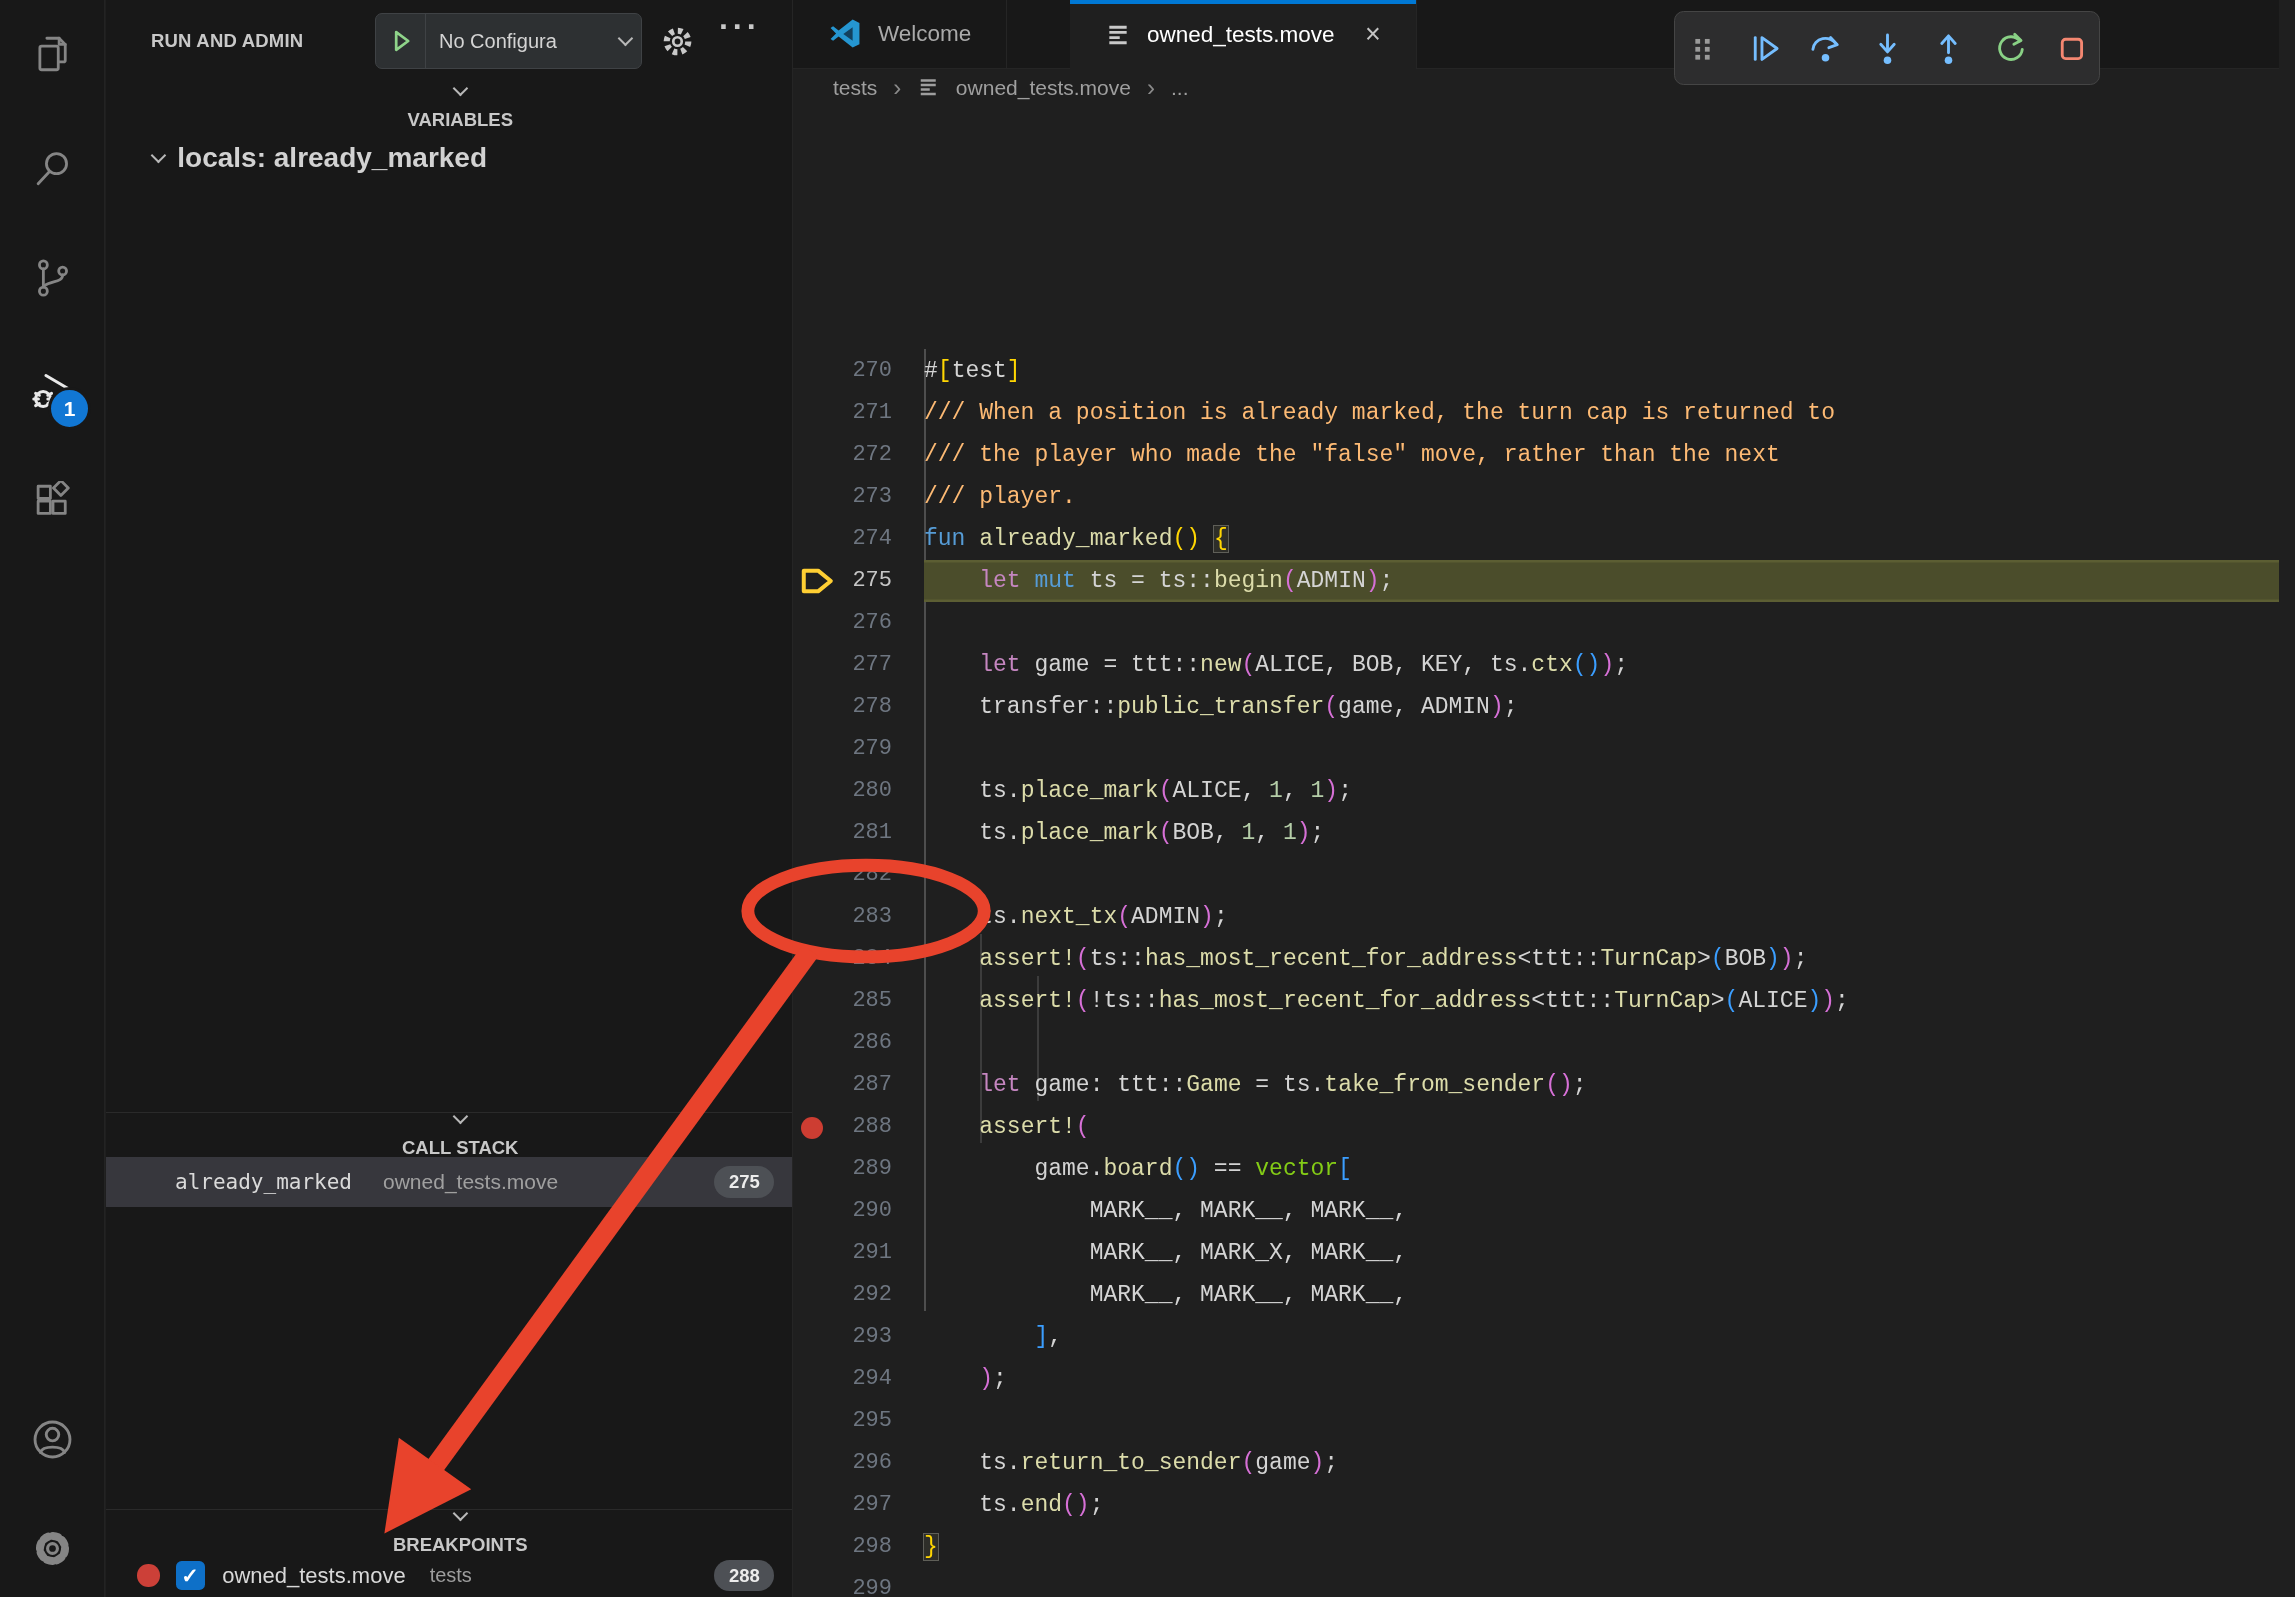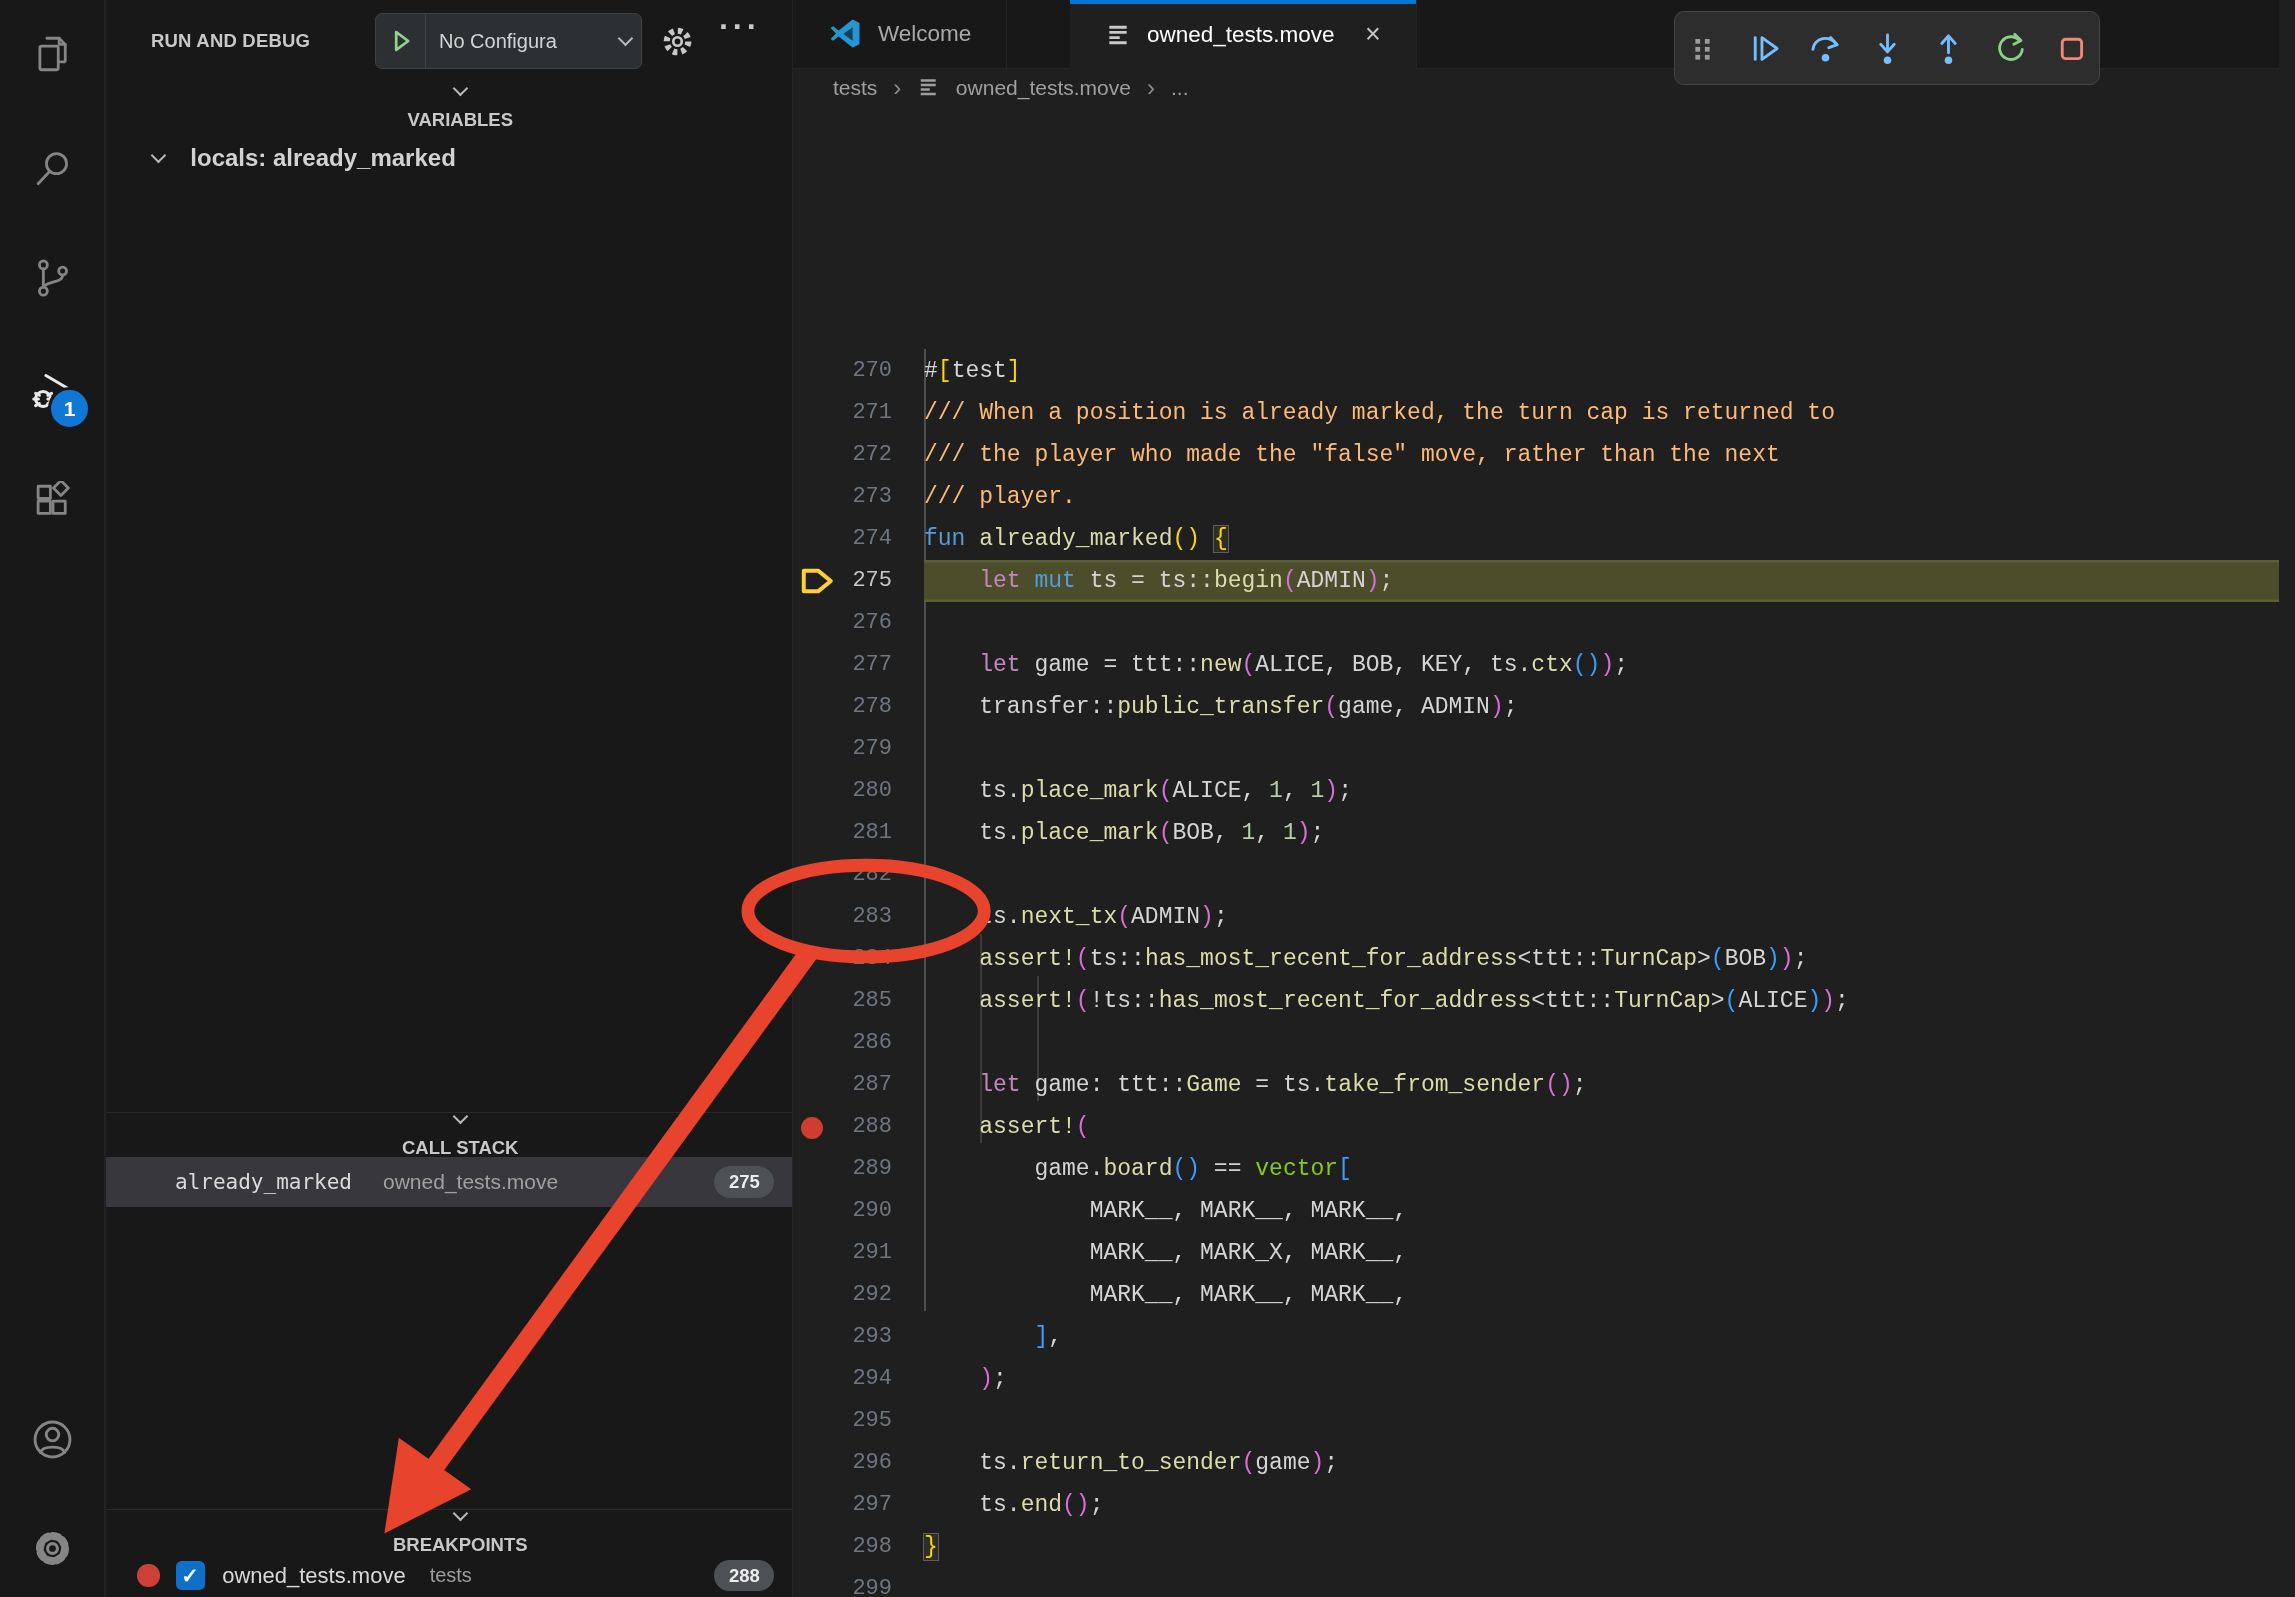--- a/index.html
+++ b/index.html
@@ -30,21 +30,21 @@
   .cfg-chev { margin-right:9.7px; }
   .chev { display:inline-block; width:11.3px; height:11.3px; border-left:2.4px solid #b8b8b8; border-bottom:2.4px solid #b8b8b8; transform:rotate(-45deg) translate(1.6px,-1.6px); }
   .sb-gear { position:absolute; left:553px; top:22.5px; color:#c8c8c8; cursor:pointer; }
   .sb-more { position:absolute; left:613px; top:8px; color:#c8c8c8; font-size:32px; font-weight:700; letter-spacing:3.2px; cursor:pointer; }
 
   .sec-h { position:absolute; left:0; right:0; height:40px; display:flex; align-items:center; padding-left:22.5px; gap:13px; font-size:18.5px; font-weight:700; color:#c8c8c8; cursor:pointer;flex-direction:column; }
   .sec-h .chev { flex:none; }
   .bt { border-top:1.6px solid #2a2a2a; }
   .row { position:absolute; left:0; right:0; display:flex; align-items:center; }
 
-  .locals-row { top:135px; height:45px; padding-left:47px; gap:26px; font-size:24px; font-weight:600; color:#d2d2d2; cursor:pointer; }
+  .locals-row { top:135px; height:45px; padding-left:47px; gap:13px; font-size:28px; font-weight:600; color:#d2d2d2; cursor:pointer; }
   .frame-row { top:1157px; height:50px; background:#37373d; padding-left:69px; cursor:pointer; }
   .frame-name { font-family:"DejaVu Sans Mono", monospace; font-size:21px; color:#dadada; }
   .frame-file { margin-left:31px; font-size:21px; color:#a0a0a0; }
   .pill { margin-left:auto; margin-right:17.7px; background:#4d5055; color:#ececec; font-size:18.5px; font-weight:600; padding:4.8px 14.5px; border-radius:19.3px; }
   .bp-row { top:1554px; height:43px; padding-left:31px; cursor:pointer; }
   .bp-red { width:22.5px; height:22.5px; border-radius:50%; background:#cc4038; flex:none; }
   .bp-check { width:29px; height:29px; margin-left:16px; border-radius:5.6px; background:#0e70c8; color:#fff; font-size:21px; font-weight:700; display:flex; align-items:center; justify-content:center; flex:none; cursor:pointer; }
   .bp-file { margin-left:17.7px; font-size:22px; color:#d8d8d8; }
   .bp-dir { margin-left:24px; font-size:20px; color:#9d9d9d; }
   .status-label { margin-left:auto; margin-right:21px; font-size:18.5px; font-weight:600; color:#cccccc; }
@@ -146,21 +146,21 @@
   <div class="aicon" style="top:1504px">
     <svg width="43" height="43" viewBox="0 0 48 48">
         <circle cx="24" cy="24" r="14" stroke-width="9" stroke-dasharray="5.8 5.2"></circle>
         <circle cx="24" cy="24" r="5.5" stroke-width="3.5"></circle>
       </svg>
   </div>
 </div>
 
 <div class="sidebar">
   <div class="sb-top">
-    <span class="sb-title">RUN AND DEBUG</span>
+    <span class="sb-title">RUN AND ADMIN</span>
     <div class="cfg">
       <span class="cfg-play">
         <svg width="24" height="24" viewBox="0 0 30 30">
             <path d="M9 4 L24 15 L9 26 Z" fill="none" stroke="#8fd48a" stroke-width="3.4" stroke-linejoin="round"></path>
           </svg>
       </span>
       <span class="cfg-label">No Configura</span>
       <span class="cfg-chev chev"></span>
     </div>
     <span class="sb-gear">

